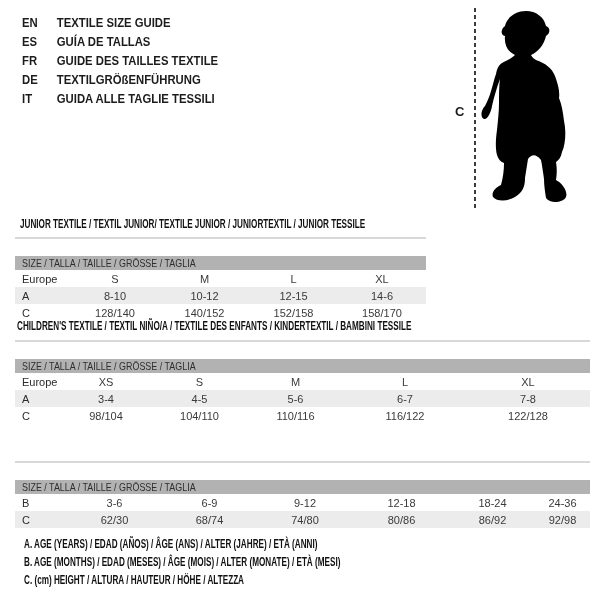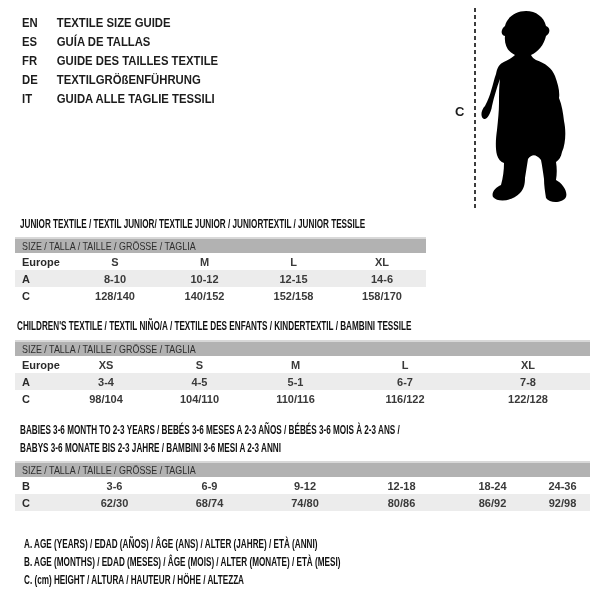--- a/index.html
+++ b/index.html
@@ -30,28 +30,28 @@
   #h-junior{left:20px;top:215px;}
   #h-children{left:17px;top:317px;}
   #h-babies{position:absolute;left:20px;top:421px;}
   .legend{position:absolute;left:24px;top:535px;}
   
   .tbl{position:absolute;border-top:2px solid var(--table-rule,#d8d8d8);}
   #tbl-junior{left:15px;top:237px;width:411px;}
   #tbl-children{left:15px;top:340px;width:575px;}
   #tbl-babies{left:15px;top:461px;width:575px;}
   .bar{
-    margin-top:0;height:14px;line-height:14px;background:var(--header-bar,#b2b2b2);
+    margin-top:17px;height:14px;line-height:14px;background:var(--header-bar,#b2b2b2);
     padding-left:7px;font-size:10.5px;color:#2e2e2e;white-space:nowrap;
   }
   .condense{display:inline-block;transform:scaleX(0.85);transform-origin:0 50%;}
   table{border-collapse:collapse;table-layout:fixed;width:100%;}
   tr{height:17px;}
   tbody tr:nth-child(2){background:var(--row-stripe,#ececec);}
-  th,td{padding:0;font-weight:bold;font-size:11px;color:var(--cell-text,#3a3a3a);
+  th,td{padding:0;font-weight:normal;font-size:11px;color:var(--cell-text,#3a3a3a);
         text-align:center;vertical-align:middle;overflow:hidden;margin-top:8px;}
   th.rl{text-align:left;padding-left:7px;color:#2b2b2b;}
 </style>
 </head>
 <body>
 
 <div class="canvas">
 
   <div class="lang-block">
     <div class="lang-row">
@@ -136,40 +136,36 @@
           <td>XS</td>
           <td>S</td>
           <td>M</td>
           <td>L</td>
           <td>XL</td>
         </tr>
         <tr>
           <th class="rl">A</th>
           <td>3-4</td>
           <td>4-5</td>
-          <td>5-1</td>
+          <td>5-6</td>
           <td>6-7</td>
           <td>7-8</td>
         </tr>
         <tr>
           <th class="rl">C</th>
           <td>98/104</td>
           <td>104/110</td>
           <td>110/116</td>
           <td>116/122</td>
           <td>122/128</td>
         </tr>
       </tbody>
     </table>
   </div>
 
-  <div id="h-babies">
-    <div class="sec-heading" style="position:static">BABIES 3-6 MONTH TO 2-3 YEARS / BEBÉS 3-6 MESES A 2-3 AÑOS / BÉBÉS 3-6 MOIS À 2-3 ANS /</div>
-    <div class="sec-heading" style="position:static">BABYS 3-6 MONATE BIS 2-3 JAHRE / BAMBINI 3-6 MESI A 2-3 ANNI</div>
-  </div>
   <div class="tbl" id="tbl-babies">
     <div class="bar">
       <span class="condense">SIZE / TALLA / TAILLE / GRÖSSE / TAGLIA</span>
     </div>
     <table>
       <colgroup>
           <col style="width:52px">
           <col style="width:95px">
           <col style="width:95px">
           <col style="width:96px">

